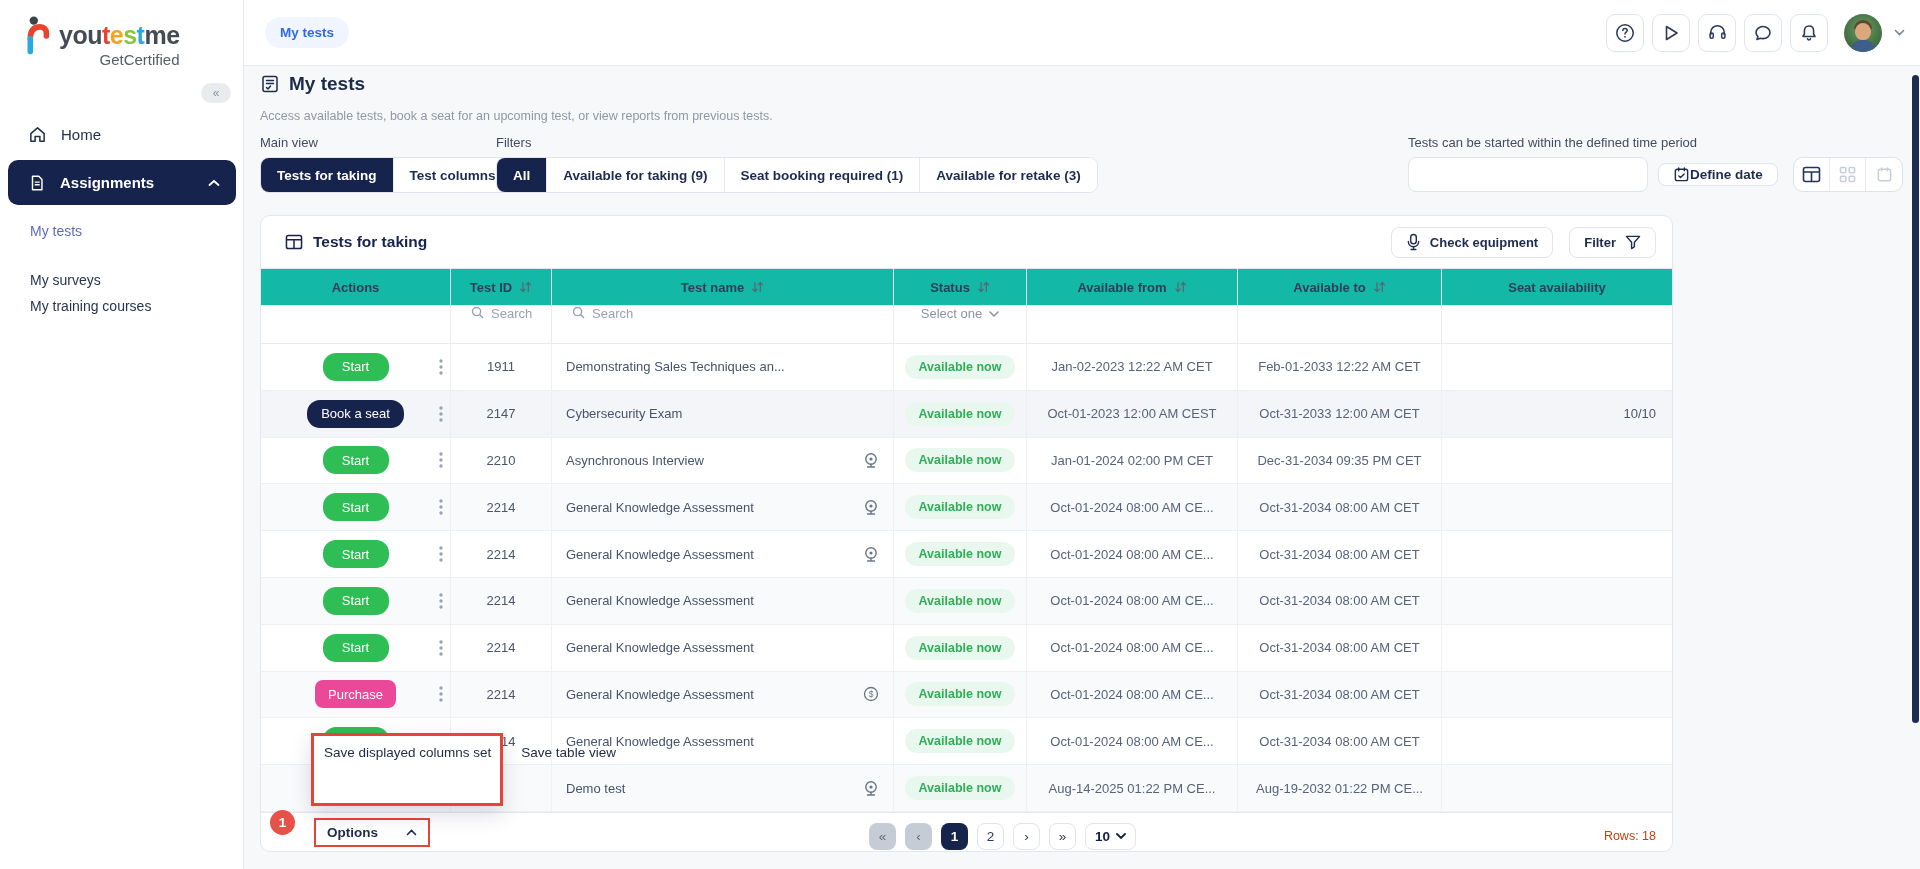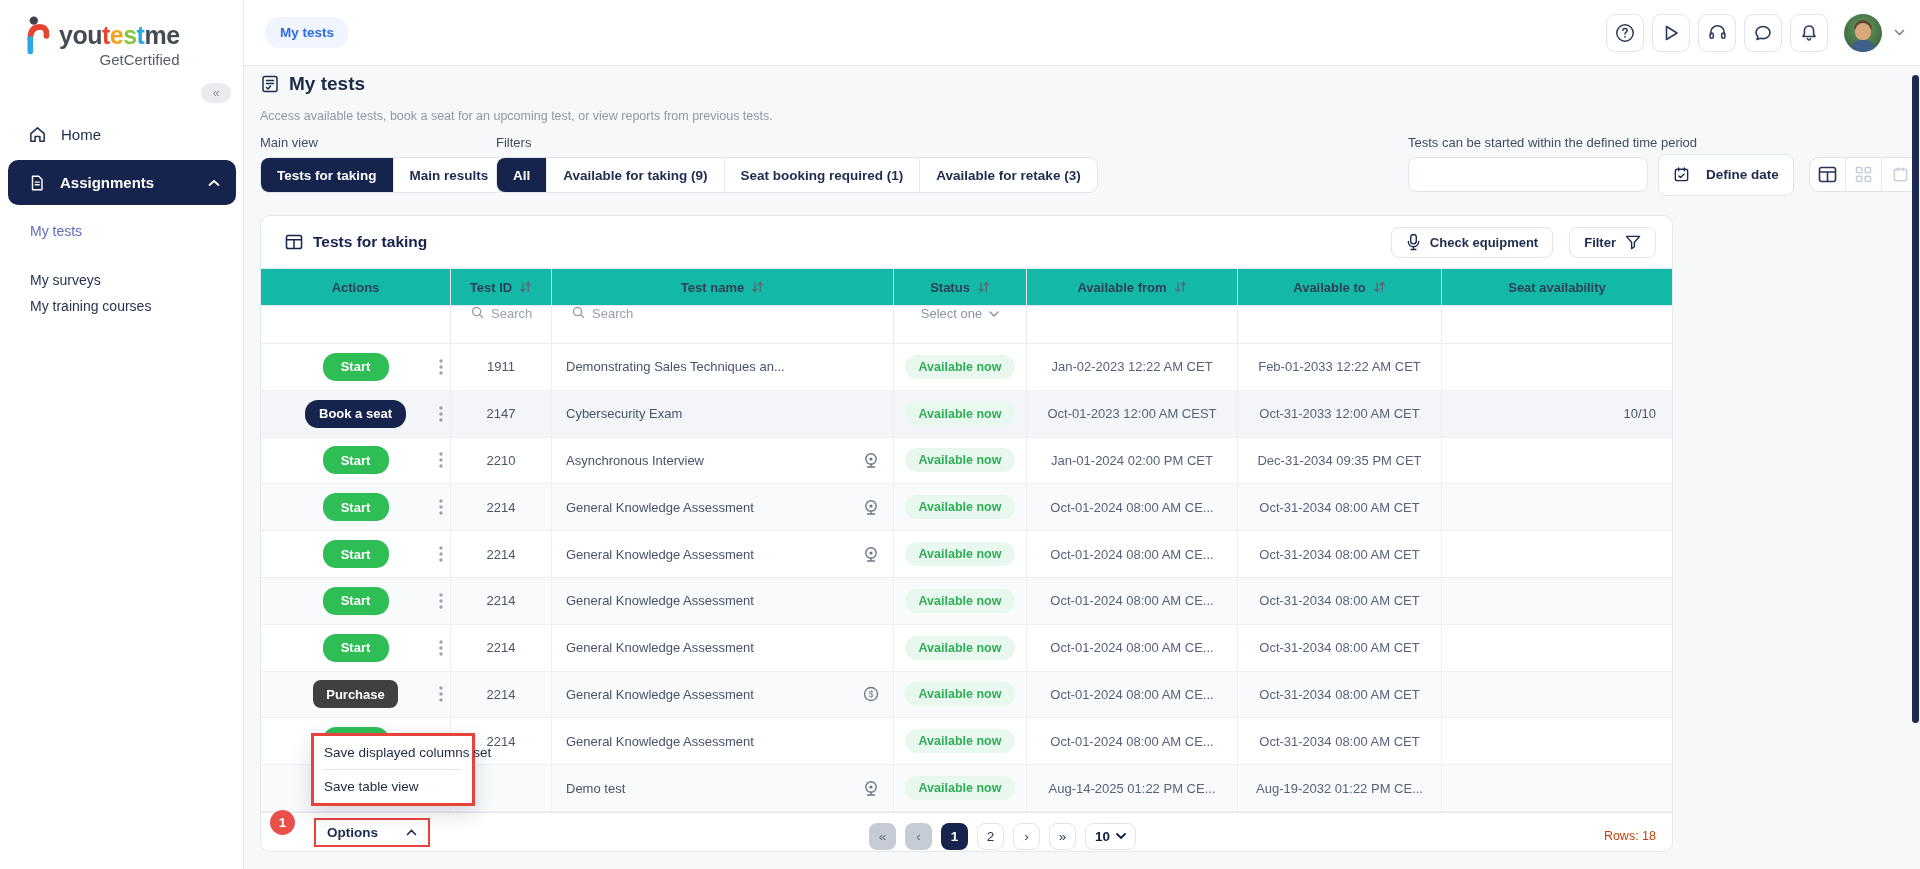--- a/index.html
+++ b/index.html
@@ -39,21 +39,21 @@
   .grp-label{position:absolute;top:69px;font-size:13px;color:#3f4c63}
   .lbl-mv{left:16px}.lbl-fl{left:252px}
   .seg-group{position:absolute;top:91px;height:36px;display:flex;border:1px solid #e0e4ec;border-radius:9px;overflow:hidden;background:#fff}
   .seg-mv{left:16px}.seg-fl{left:252px}
   .seg{border:none;background:#fff;padding:0 16px;font-size:13.5px;font-weight:700;color:#1d2b4e;cursor:pointer;font-family:inherit;border-left:1px solid #e7eaf0}
   .seg:first-child{border-left:none}
   .seg.active{background:#16234d;color:#fff;border-left-color:#16234d}
   .date-label{position:absolute;left:1164px;top:69px;font-size:13px;color:#3f4c63}
   .date-controls{position:absolute;left:1164px;top:91px;height:35px;display:flex;align-items:center}
   .date-input{width:240px;height:35px;border:1px solid #dfe4ed;border-radius:8px;background:#fff;padding:0 10px;font-family:inherit;font-size:13px;color:#25324e}
-  .define-btn{margin-left:10px;height:42px;padding:0 14px;border:1px solid #dfe4ed;border-radius:8px;background:#fff;display:flex;align-items:center;gap:16px;font-weight:700;font-size:13.5px;color:#1d2b4e;cursor:pointer;font-family:inherit}
+  .define-btn{margin-left:10px;height:23px;padding:0 14px;border:1px solid #dfe4ed;border-radius:8px;background:#fff;display:flex;align-items:center;gap:0;font-weight:700;font-size:13.5px;color:#1d2b4e;cursor:pointer;font-family:inherit}
   .view-switch{margin-left:15px;height:35px;width:110px;border:1px solid #dde3ec;border-radius:10px;background:#fff;display:flex}
   .vs-cell{flex:1;display:flex;align-items:center;justify-content:center;border-left:1px solid #e6eaf1;cursor:pointer}
   .vs-cell:first-child{border-left:none}
   .vs-on{color:#24335a}.vs-off{color:#c7cfdb}
 
   
   .card{position:absolute;left:16px;top:149px;width:1413px;height:637px;background:#fff;border:1px solid #e3e7ee;border-radius:10px}
   .card-head{height:52px;display:flex;align-items:center;padding:0 16px 0 24px}
   .card-title{display:flex;align-items:center;gap:10px;font-size:15.5px;font-weight:700;color:#16234d}
   .head-spacer{flex:1}
@@ -69,24 +69,24 @@
   .sc .mag{margin-left:20px;margin-right:7px;flex:none}
   .sc input{border:none;outline:none;background:transparent;font-family:inherit;font-size:13px;color:#3c4760;width:70%}
   .sc input::placeholder{color:#98a1af}
   .sel-one{margin:0 auto;display:flex;align-items:center;gap:7px;color:#8b94a3;cursor:pointer}
   .tbody .trow{height:46.8px;display:flex;border-bottom:1px solid #edf0f4}
   .trow .td{border-right:1px solid #edf0f4;display:flex;align-items:center}
   .trow .td:last-child{border-right:none}
   .trow.tint{background:#f9fafc}
   .trow.hl{background:#f3f5f9}
   .td.actions{position:relative;justify-content:center}
-  .act-btn{height:28px;border:none;color:#fff;font-weight:700;font-size:13px;cursor:pointer;font-family:inherit}
+  .act-btn{height:28px;border:none;color:#fff;font-weight:400;font-size:13px;cursor:pointer;font-family:inherit}
   .act-start{min-width:66px;border-radius:13px;background:#2fbe56;padding:0 14px}
   .act-book{border-radius:13px;background:#16234d;padding:0 14px}
-  .act-purchase{border-radius:8px;background:#404040;padding:0 13px}
+  .act-purchase{border-radius:8px;background:#ec4899;padding:0 13px}
   .kebab{position:absolute;right:7px;top:50%;transform:translateY(-50%);color:#9aa3b2;cursor:pointer;display:flex}
   .td.tid{justify-content:center;color:#4b5568}
   .td.tname{padding:0 14px;color:#46536a}
   .td.tname .nm{flex:1;white-space:nowrap;overflow:hidden;text-overflow:ellipsis}
   .td.tname .nicon{color:#6b7588;flex:none;display:flex}
   .td.tstatus{justify-content:center}
   .badge{background:#e9f8ee;color:#2fae57;font-weight:700;font-size:12.5px;height:24px;line-height:24px;padding:0 14px;border-radius:12px}
   .td.tdate{justify-content:center;color:#57627a}
   .td.tseat{justify-content:flex-end;padding-right:16px;color:#4b5568}
 
@@ -95,21 +95,21 @@
   .options-btn{position:absolute;left:53px;top:5px;width:116px;height:29px;border:2px solid #e8423c;background:#fff;display:flex;align-items:center;justify-content:space-between;padding:0 11px;font-weight:700;font-size:13.5px;color:#1d2b4e;cursor:pointer;font-family:inherit}
   .pagination{position:absolute;left:608px;top:10px;display:flex;gap:9px;align-items:center}
   .pg{width:27px;height:27px;border-radius:8px;display:flex;align-items:center;justify-content:center;font-size:13.5px;cursor:pointer;border:none;font-family:inherit}
   .pg.disabled{background:#c6ccd6;color:#5d6878}
   .pg.active{background:#16234d;color:#fff;font-weight:700}
   .pg.plain{background:#fff;border:1px solid #e0e4ec;color:#2c3a58}
   .pgsize{height:27px;border:1px solid #e0e4ec;border-radius:8px;background:#fff;padding:0 9px;display:flex;gap:6px;align-items:center;font-weight:700;font-size:13.5px;color:#111f42;cursor:pointer}
   .rows-label{position:absolute;right:16px;top:16px;color:#c2410c;font-size:12.5px}
 
   
-  .popup{position:absolute;left:311px;top:733px;width:164px;height:73px;background:#fff;border:3px solid #e8423c;box-shadow:0 8px 20px rgba(20,30,60,.15);z-index:30;display:flex;flex-direction:column}
+  .popup{position:absolute;left:311px;top:733px;width:192px;height:73px;background:#fff;border:3px solid #e8423c;box-shadow:0 8px 20px rgba(20,30,60,.15);z-index:30;display:flex;flex-direction:row}
   .popup-item{height:33px;display:flex;align-items:center;padding-left:10px;font-size:13.5px;color:#1c2940;cursor:pointer;white-space:nowrap}
   .popup-div{height:1px;background:#dfe3ea;margin:0 11px 0 9px}
   .ann-circle{position:absolute;left:270px;top:810px;width:25px;height:25px;border-radius:50%;background:#e8504a;color:#fff;display:flex;align-items:center;justify-content:center;font-weight:700;font-size:13.5px;z-index:31}
   .scrollbar{position:absolute;right:1px;top:75px;width:7px;height:648px;background:#1d2b52;border-radius:4px;z-index:40;cursor:pointer}
   svg{display:block}
 </style>
 </head>
 <body>
 
 <div class="app">
@@ -206,21 +206,21 @@
         </svg>
       <span>My tests</span>
     </div>
     <div class="page-desc">Access available tests, book a seat for an upcoming test, or view reports from previous tests.</div>
 
     <div class="grp-label lbl-mv">Main view</div>
     <div class="grp-label lbl-fl">Filters</div>
 
     <div class="seg-group seg-mv">
         <button class="seg active">Tests for taking</button>
-        <button class="seg">Main results</button>
+        <button class="seg">Test columns</button>
       </div>
     <div class="seg-group seg-fl">
         <button class="seg active">All</button>
         <button class="seg">Available for taking (9)</button>
         <button class="seg">Seat booking required (1)</button>
         <button class="seg">Available for retake (3)</button>
       </div>
 
     <div class="date-label">Tests can be started within the defined time period</div>
     <div class="date-controls">

